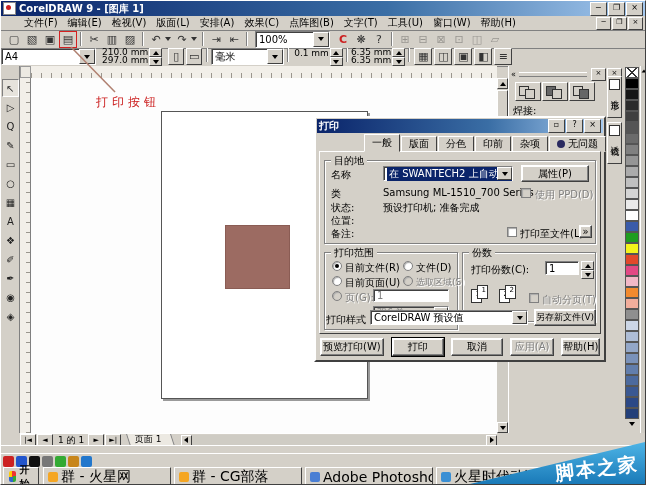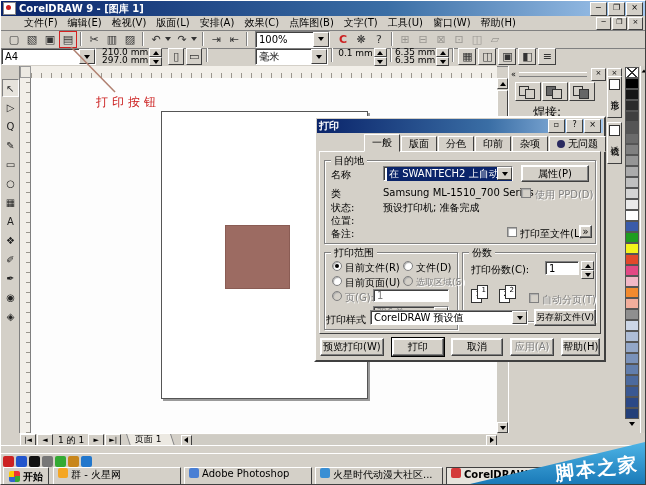--- a/index.html
+++ b/index.html
@@ -56,21 +56,21 @@
   
   #ann-svg{position:absolute;left:48px;top:40px;width:120px;height:60px;z-index:25;pointer-events:none;}
   .ann-label{position:absolute;left:95px;top:93px;z-index:25;color:#cc2020;font-weight:normal;font-size:12px;letter-spacing:4px;white-space:nowrap;}
   
   .docker{position:absolute;left:507px;top:65px;width:115px;height:367px;background:#d4d0c8;border-left:1px solid #fff;}
   .docker-head{position:absolute;left:2px;top:2px;right:2px;height:12px;display:flex;align-items:center;}
   .grab{flex:1;height:3px;border-top:1px solid #fff;border-bottom:1px solid #808080;margin:0 3px;}
   .dk-x{width:13px;height:11px;font-size:7px;line-height:9px;text-align:center;margin-left:1px;}
   .shape-btn{position:absolute;top:16px;width:24px;height:17px;}
   .ov-sq{position:absolute;width:8px;height:8px;border:1px solid #333;background:#d4d0c8;}
-  .weld-label{position:absolute;left:24px;top:38px;font-size:12px;}
+  .weld-label{position:absolute;left:4px;top:38px;font-size:10px;}
   .dk-list{position:absolute;left:62px;top:52px;width:32px;height:176px;}
   .vtabs{position:absolute;right:1px;top:10px;width:16px;}
   .vtab{width:15px;min-height:42px;border:1px solid;border-color:#fff #404040 #404040 #fff;background:#d4d0c8;margin-bottom:4px;display:flex;flex-direction:column;align-items:center;padding:2px 0;box-sizing:border-box;}
   .vtab .vicon{width:9px;height:9px;border:1px solid #333;background:#fff;margin-bottom:3px;}
   .vtab .vtxt{writing-mode:vertical-rl;font-size:9px;letter-spacing:1px;}
   
   #palette{position:absolute;left:622px;top:65px;width:17px;height:367px;background:#d4d0c8;display:flex;flex-direction:column;align-items:center;padding-top:1px;box-sizing:border-box;}
   .sw{width:14px;height:11px;border:1px solid #555;box-sizing:border-box;margin-bottom:0;}
   .sw.none{background:linear-gradient(45deg,transparent 45%,#333 45%,#333 55%,transparent 55%),linear-gradient(-45deg,transparent 45%,#333 45%,#333 55%,transparent 55%),#fff;}
   .pal-down{width:14px;height:10px;display:flex;align-items:center;justify-content:center;}
@@ -111,21 +111,21 @@
   .page-tab span{transform:skewX(-18deg);font-size:9px;white-space:nowrap;}
   .hscroll-track{flex:1;height:11px;background:#cfccc4;margin-left:8px;position:relative;}
   .statusbar{position:absolute;left:0;top:444px;right:0;height:8px;background:#d4d0c8;border-top:1px solid #fff;}
   
   .taskbar{position:absolute;left:0;top:452px;right:0;height:33px;background:#d4d0c8;border-top:1px solid #fff;z-index:40;}
   .quickrow{position:absolute;left:2px;top:1px;height:12px;display:flex;align-items:center;}
   .ql{width:11px;height:11px;margin-right:2px;border-radius:2px;}
   .taskrow{position:absolute;left:2px;top:13px;right:0;height:19px;display:flex;align-items:center;}
   .start-btn{height:17px;padding:0 5px;display:flex;align-items:center;font-weight:bold;font-size:10px;margin-right:4px;}
   .winflag{width:11px;height:11px;margin-right:3px;background:conic-gradient(#e33 0 25%,#3a3 0 50%,#36c 0 75%,#fc0 0 100%);border-radius:2px;}
-  .task-btn{height:17px;width:118px;margin-right:3px;display:flex;align-items:flex-start;padding:0 4px;font-size:10px;overflow:hidden;white-space:nowrap;}
+  .task-btn{height:17px;width:118px;margin-right:3px;display:flex;align-items:center;padding:0 4px;font-size:14px;overflow:hidden;white-space:nowrap;}
   .task-btn .ticon{width:10px;height:10px;margin-right:3px;flex:none;border-radius:2px;}
   .task-btn.active{border-color:#404040 #fff #fff #404040;background:#e6e3dc;font-weight:bold;}
   
   .watermark{position:absolute;right:0;bottom:0;width:175px;height:42px;z-index:50;clip-path:polygon(0 100%,100% 0,100% 100%);background:linear-gradient(180deg,#4db4e6,#1a7ab8);}
   .wm-site{position:absolute;right:78px;top:9px;color:#fff;font-size:9px;transform:rotate(-7deg);}
   .wm-name{position:absolute;right:6px;top:14px;color:#fff;font-size:19px;font-weight:bold;transform:rotate(-7deg);letter-spacing:2px;white-space:nowrap;}
 </style>
 </head>
 <body>
 
@@ -210,21 +210,21 @@
         <span class="sbtn">
           <span class="tri-up"></span>
         </span>
         <span class="sbtn">
           <span class="tri-down"></span>
         </span>
       </span>
     <span class="tb-icon raised" style="width:14px;margin-left:6px;">▯</span>
     <span class="tb-icon raised" style="width:14px;">▭</span>
     <span class="tb-sep"></span>
-    <div class="combo" style="width:68px;margin-left:44px;">
+    <div class="combo" style="width:68px;">
       <span>毫米</span>
       <span class="arrow-btn">
           <span class="tri-down"></span>
         </span>
     </div>
     <span class="tb-sep"></span>
     <span class="mini-num" style="margin-left:2px;">0.1 mm</span>
     <span class="spin">
         <span class="sbtn">
           <span class="tri-up"></span>
@@ -531,20 +531,24 @@
       <span class="start-btn raised">
         <span class="winflag"></span>
         <span>开始</span>
       </span>
       <span id="tasks" style="display:flex;">
           <span class="task-btn raised">
             <span class="ticon" style="background: rgb(245, 166, 35);"></span>
             <span>群 - 火星网</span>
           </span>
           <span class="task-btn raised">
+            <span class="ticon" style="background: rgb(245, 166, 35);"></span>
+            <span>群 - CG部落</span>
+          </span>
+          <span class="task-btn raised">
             <span class="ticon" style="background: rgb(74, 127, 212);"></span>
             <span>Adobe Photoshop</span>
           </span>
           <span class="task-btn raised">
             <span class="ticon" style="background: rgb(58, 143, 212);"></span>
             <span>火星时代动漫大社区...</span>
           </span>
           <span class="task-btn raised active">
             <span class="ticon" style="background: rgb(212, 58, 58);"></span>
             <span>CorelDRAW 9 - [图库1]</span>

